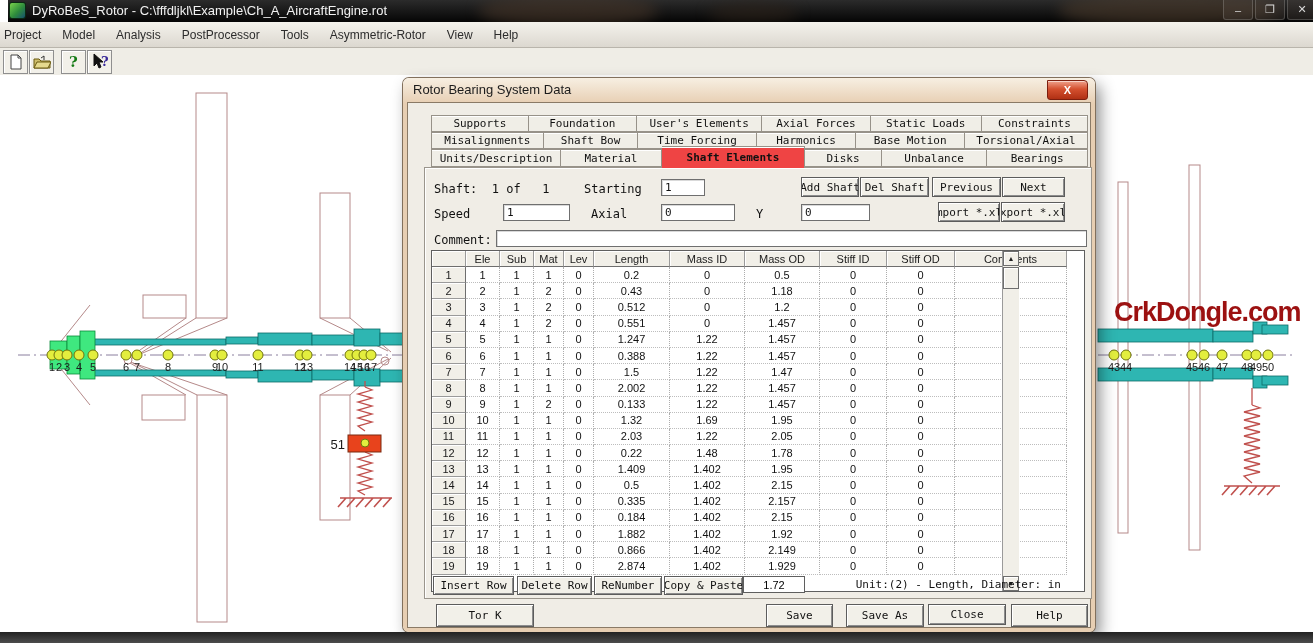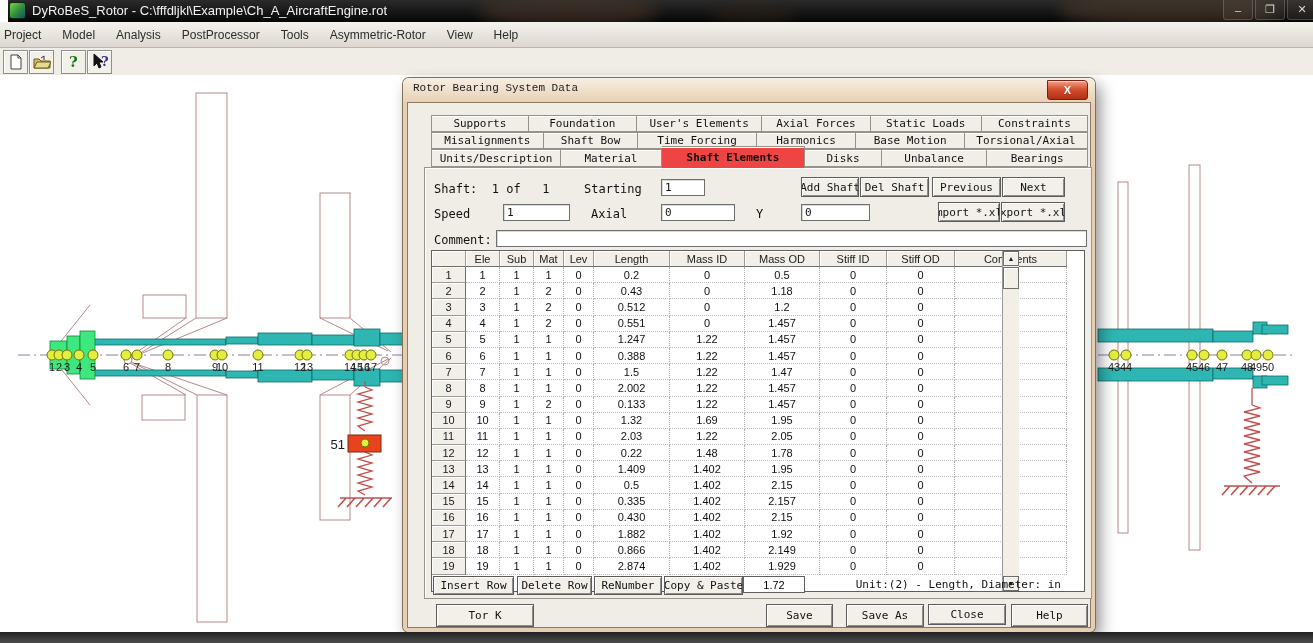--- a/index.html
+++ b/index.html
@@ -42,21 +42,21 @@
   .node-label{position:absolute;top:286px;transform:translateX(-50%);font-size:11px;color:#1c1c1c;}
   .watermark{position:absolute;left:1114px;top:222px;font-size:27px;font-weight:800;
     color:#9c1111;letter-spacing:-1px;white-space:nowrap;}
   .bottom-edge{position:absolute;left:0;top:632px;width:1313px;height:11px;
     background:linear-gradient(#222,#4c4c4c);}
 
   
   .dialog{position:absolute;left:403px;top:3px;width:692px;height:554px;
     background:linear-gradient(#f7efe2,#e7ceb2 26px,#e7ceb2);border-radius:6px;
     box-shadow:0 0 0 1px #82705c, 5px 7px 16px rgba(0,0,0,.45);}
-  .dlg-title{position:absolute;left:10px;top:4px;font-size:11px;color:#1c1c1c;font-family:Liberation Mono, monospace;}
+  .dlg-title{position:absolute;left:10px;top:4px;font-size:13px;color:#1c1c1c;}
   .dlg-close{position:absolute;right:7px;top:2px;width:39px;height:18px;border-radius:0 4px 3px 3px;
     background:linear-gradient(#f0a28c,#d4502f 45%,#b03014);border:1px solid #7c1e0e;
     color:#fff;font-size:11px;font-weight:bold;display:flex;align-items:center;justify-content:center;
     box-shadow:inset 0 1px 0 rgba(255,255,255,.55);}
   .client{position:absolute;left:4px;top:24px;width:684px;height:526px;background:#f0ede6;
     border:1px solid #8a7a66;box-sizing:border-box;}
   .client *{box-sizing:border-box;}
 
   .tabrow{position:absolute;left:23px;width:657px;display:flex;}
   #tabrow1{top:12px;height:17px;} #tabrow2{top:29px;height:17px;} #tabrow3{top:46px;height:18px;}
@@ -284,20 +284,21 @@
         <div class="node-label" style="left: 371px;">17</div>
         <div class="node-label" style="left: 1114px;">43</div>
         <div class="node-label" style="left: 1126px;">44</div>
         <div class="node-label" style="left: 1192px;">45</div>
         <div class="node-label" style="left: 1204px;">46</div>
         <div class="node-label" style="left: 1222px;">47</div>
         <div class="node-label" style="left: 1247px;">48</div>
         <div class="node-label" style="left: 1256px;">49</div>
         <div class="node-label" style="left: 1268px;">50</div>
       </div>
+    <div class="watermark">CrkDongle.com</div>
 
     <div class="dialog">
       <div class="dlg-title">Rotor Bearing System Data</div>
       <div class="dlg-close">X</div>
 
       <div class="client">
         <div class="tabrow" id="tabrow1">
             <div class="tab" style="flex: 1 1 0%;">Supports</div>
             <div class="tab" style="flex: 1.12 1 0%;">Foundation</div>
             <div class="tab" style="flex: 1.3 1 0%;">User's Elements</div>
@@ -520,21 +521,21 @@
               <div class="gc">1.402</div>
               <div class="gc">2.157</div>
               <div class="gc">0</div>
               <div class="gc">0</div>
               <div class="gc"></div>
               <div class="rh">16</div>
               <div class="gc">16</div>
               <div class="gc">1</div>
               <div class="gc">1</div>
               <div class="gc">0</div>
-              <div class="gc">0.430</div>
+              <div class="gc">0.184</div>
               <div class="gc">1.402</div>
               <div class="gc">2.15</div>
               <div class="gc">0</div>
               <div class="gc">0</div>
               <div class="gc"></div>
               <div class="rh">17</div>
               <div class="gc">17</div>
               <div class="gc">1</div>
               <div class="gc">1</div>
               <div class="gc">0</div>

